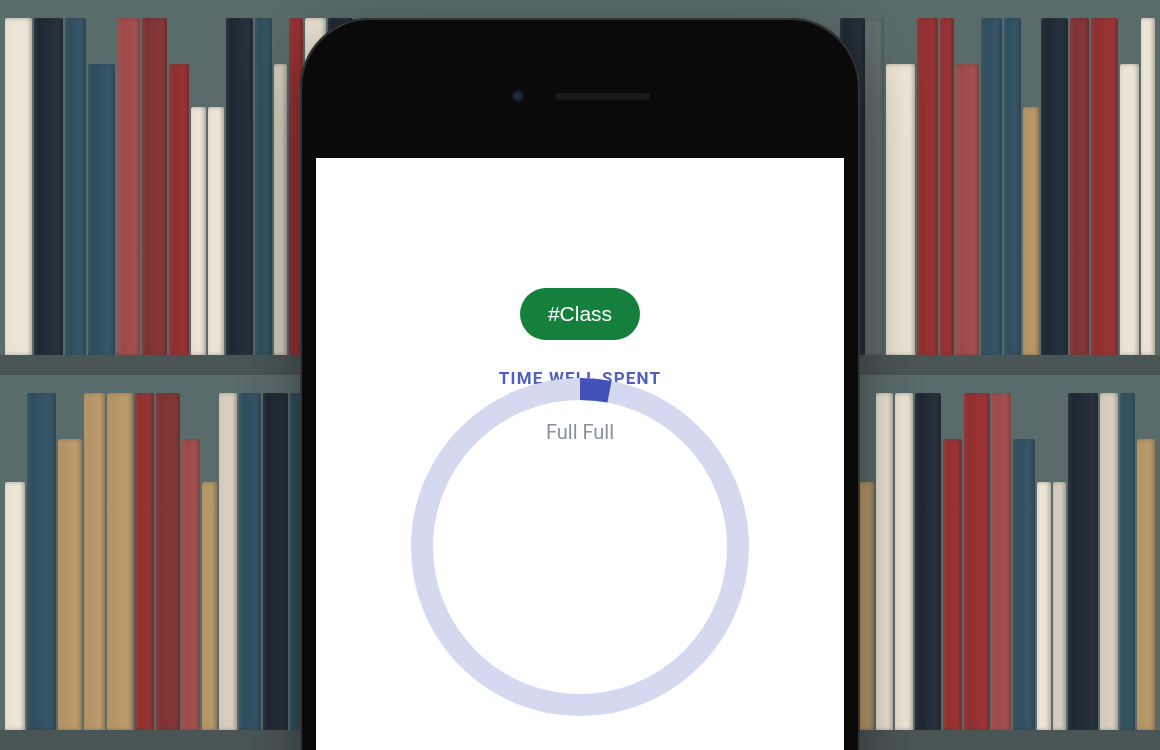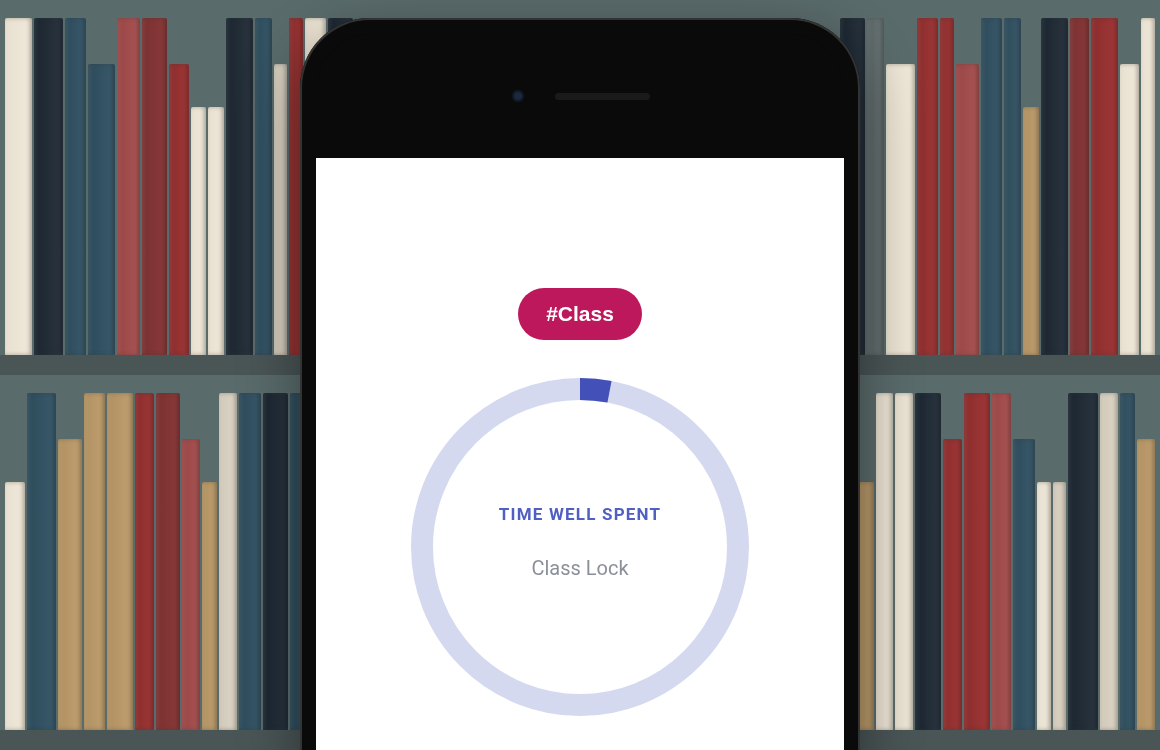--- a/index.html
+++ b/index.html
@@ -96,37 +96,37 @@
     .screen {
       background: #ffffff;
       height: calc(100% - 124px);
       padding: 130px 30px 30px 30px;
       display: flex;
       flex-direction: column;
       align-items: center;
     }
     
     .tag-pill {
-      background: #be185d;
+      background: #15803d;
       color: #fff;
       font-size: 21px;
-      font-weight: 700;
+      font-weight: 400;
       padding: 14px 28px;
       border-radius: 30px;
       border: none;
       cursor: pointer;
       margin-bottom: 38px;
     }
     
     .timer-circle {
       width: 338px;
       height: 338px;
       position: relative;
       display: flex;
-      align-items: center;
+      align-items: flex-start;
       justify-content: center;
     }
     
     .timer-ring {
       position: absolute;
       top: 0;
       left: 0;
       width: 100%;
       height: 100%;
     }
@@ -252,19 +252,19 @@
 
       <button class="tag-pill">#Class</button>
 
       <div class="timer-circle">
         <svg class="timer-ring" viewBox="0 0 338 338">
           <circle cx="169" cy="169" r="158" fill="none" stroke="#d4d9f0" stroke-width="22"></circle>
           <path d="M 169 11 A 158 158 0 0 1 198.5 13.78" fill="none" stroke="#4250b8" stroke-width="22" stroke-linecap="butt"></path>
         </svg>
         <div class="timer-content">
           <div class="timer-label">TIME WELL SPENT</div>
-          <div class="timer-mode">Class Lock</div>
+          <div class="timer-mode">Full Full</div>
         </div>
       </div>
 
     </div>
   </div>
 </div>
 
 </body></html>

